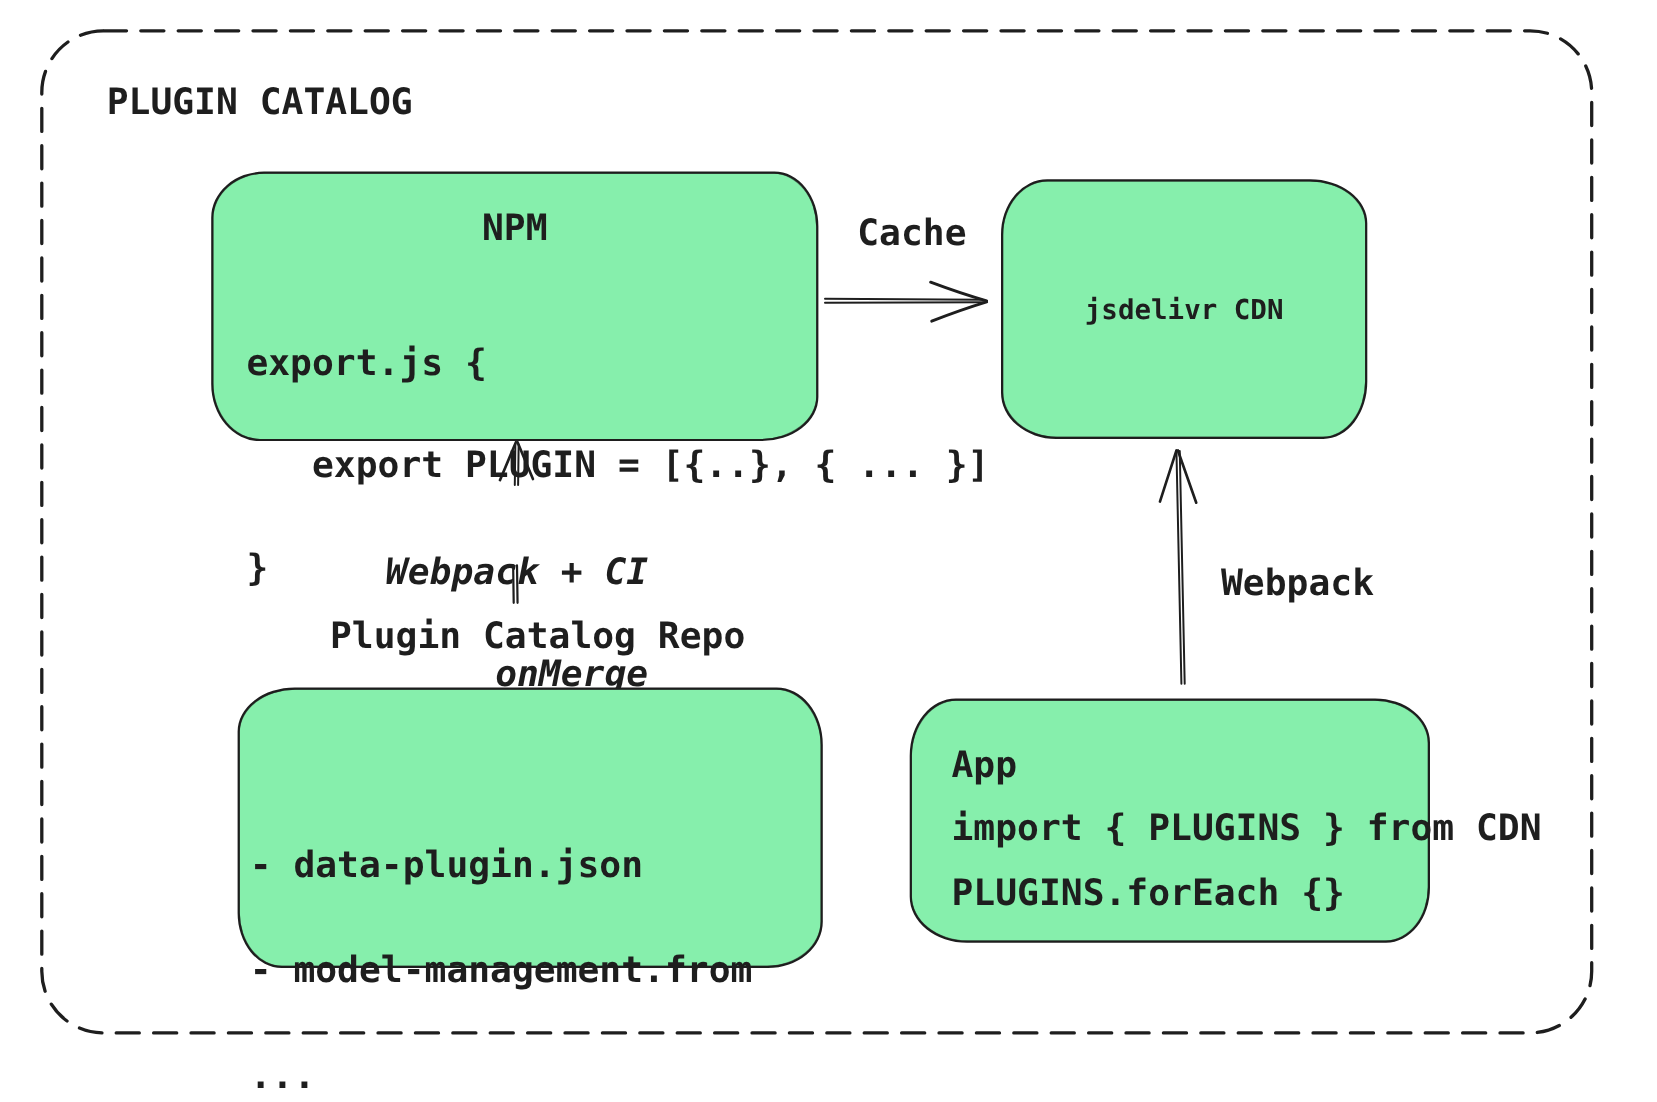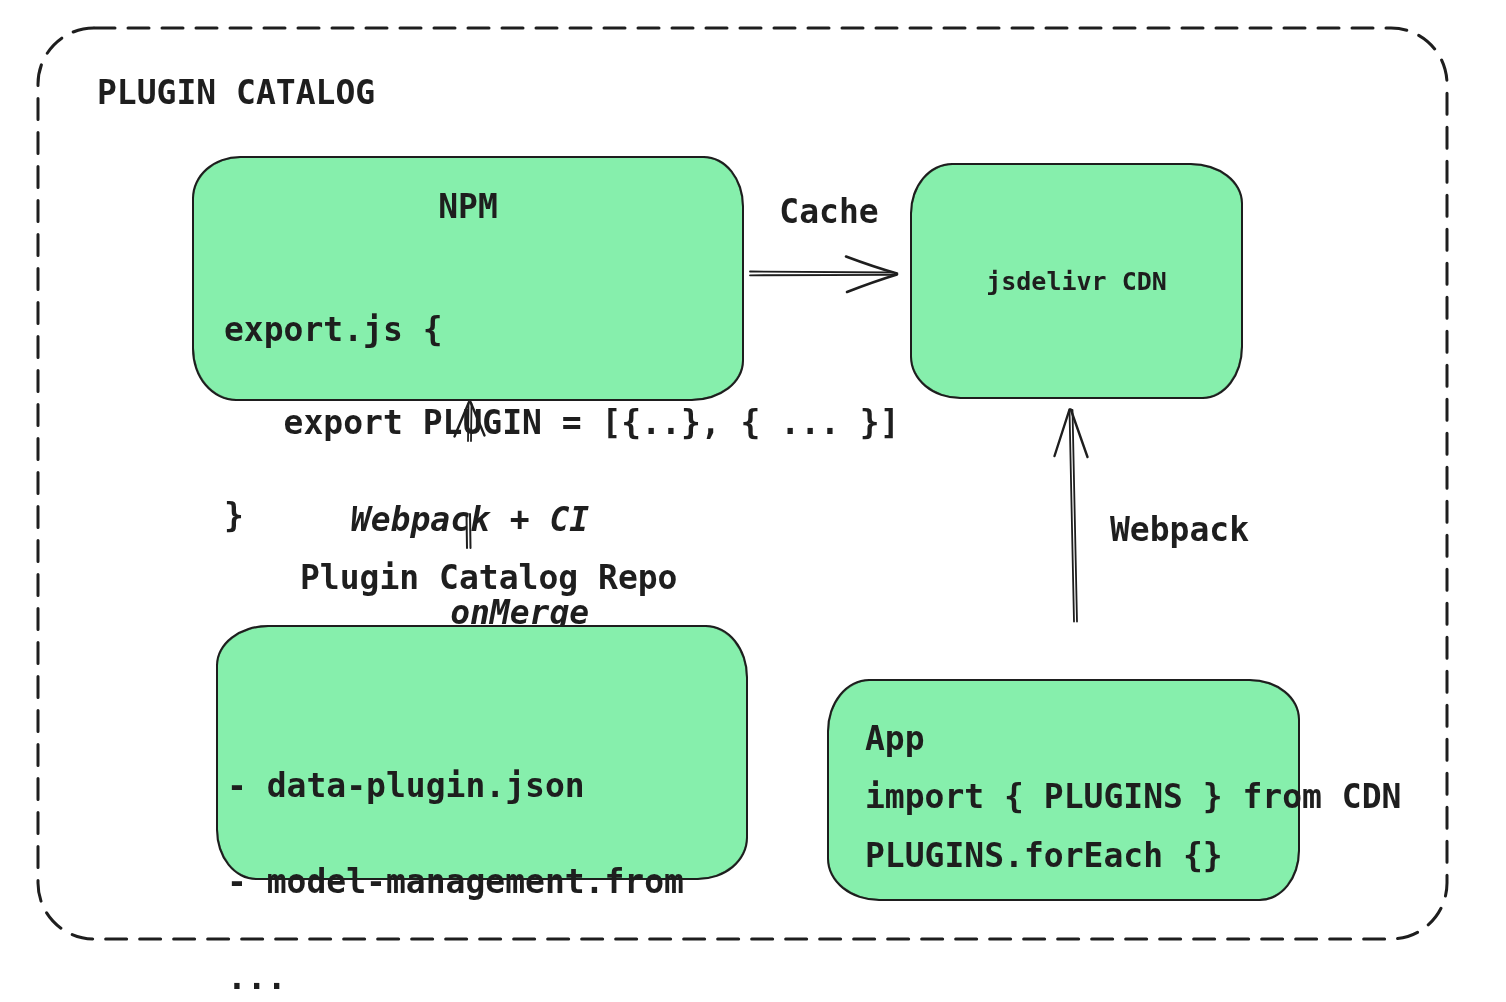--- a/index.html
+++ b/index.html
@@ -37,21 +37,21 @@
     pointer-events: none;
   }
   .npm-box  { left: 192px; top: 156px; width: 552px; height: 245px;
               border-radius: 48px 40px 52px 44px / 42px 50px 40px 52px; }
   .cdn-box  { left: 910px; top: 163px; width: 333px; height: 236px;
               border-radius: 42px 52px 40px 50px / 50px 40px 52px 42px;
               display: flex; align-items: center; justify-content: center; }
   .repo-box { left: 216px; top: 625px; width: 532px; height: 255px;
               border-radius: 52px 42px 50px 40px / 40px 52px 42px 50px; }
   .app-box  { left: 827px; top: 635px; width: 473px; height: 222px;
-              border-radius: 42px 50px 40px 52px / 52px 40px 50px 42px; margin-top: 44px; }
+              border-radius: 42px 50px 40px 52px / 52px 40px 50px 42px; }
 
   .box .txt { position: absolute; }
   .npm-title  { left: 0; right: 0; top: 33px; text-align: center; }
   .npm-code   { left: 30px; top: 94px; }
   .cdn-label  { position: static; font-size: 25px; white-space: pre; }
   .repo-files { left: 9px; top: 79px; line-height: 32px; }
   .app-title  { left: 36px; top: 42px; }
   .app-code-1 { left: 36px; top: 100px; }
   .app-code-2 { left: 36px; top: 159px; }
 

